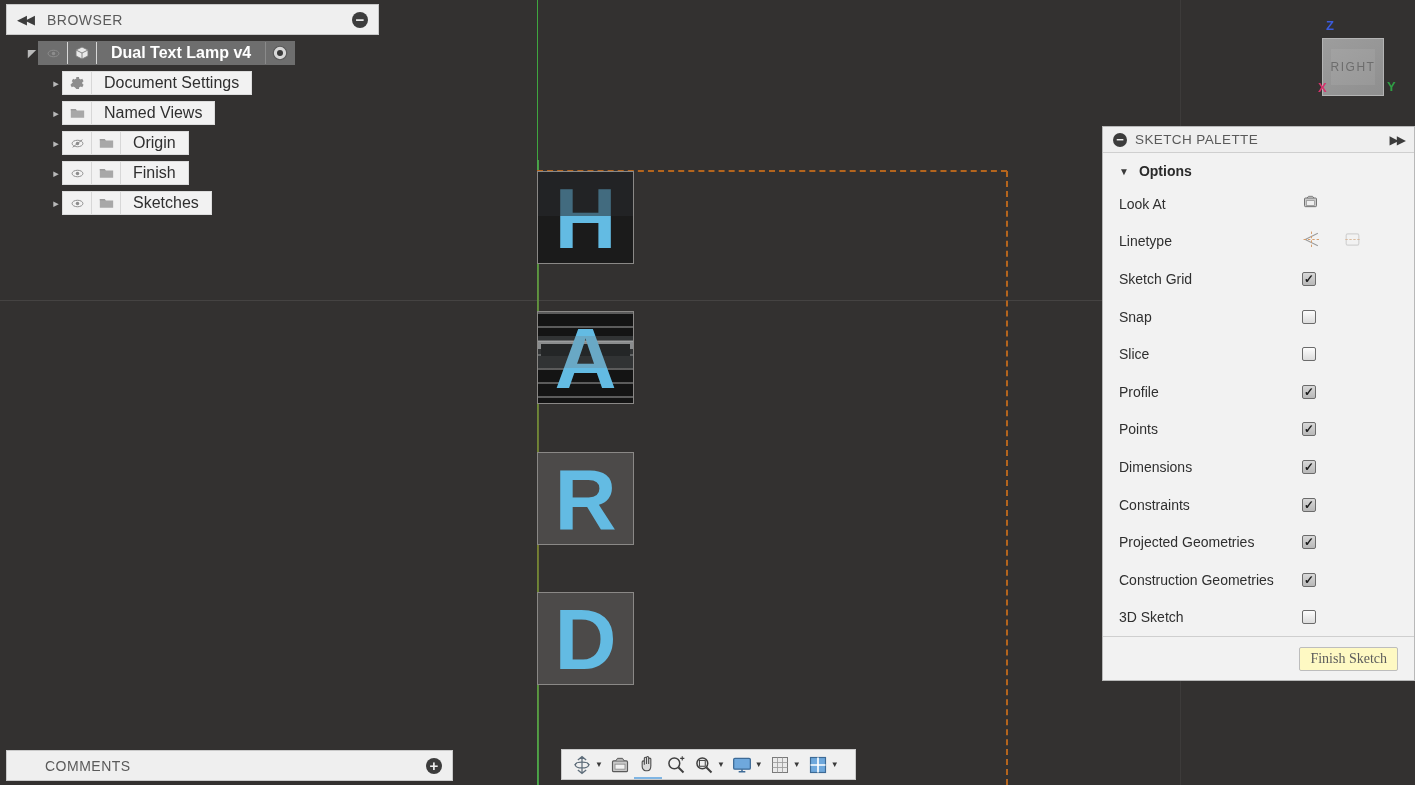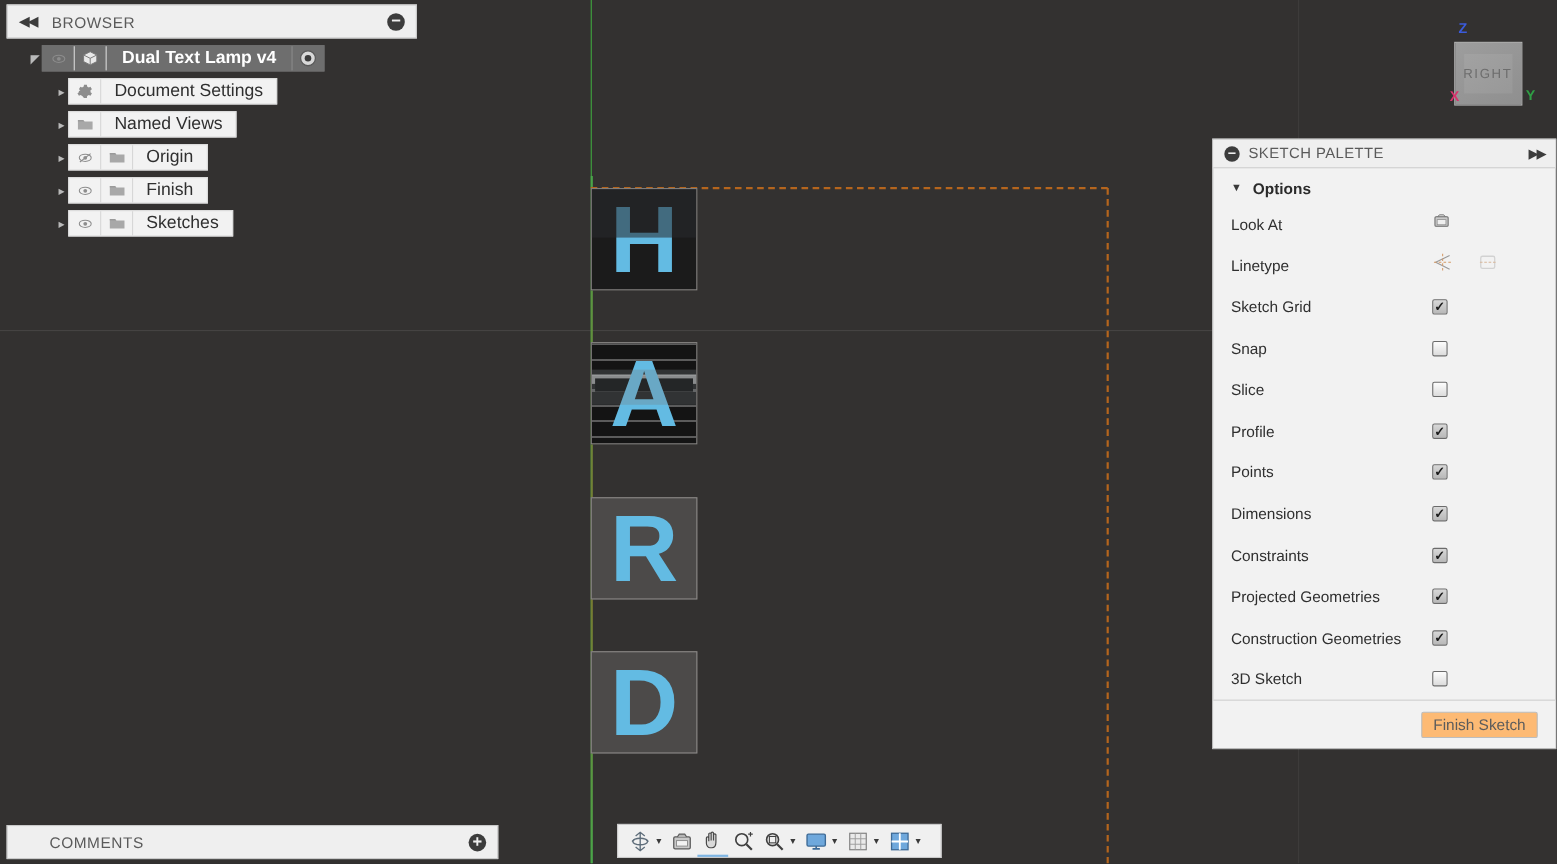--- a/index.html
+++ b/index.html
@@ -99,29 +99,29 @@
   .sp-section .sec-label{font-size:14px;font-weight:bold;color:#2b2b2b;}
   .sp-row{display:flex;align-items:center;height:37.6px;padding:0 16px;box-sizing:border-box;}
   .sp-row .lbl{font-size:14px;color:#2f2f2f;flex:1;}
   .sp-ctl{width:96px;display:flex;align-items:center;}
   .cbx{width:14px;height:14px;border:1px solid #6b6b6b;border-radius:2px;box-sizing:border-box;
     background:linear-gradient(#fdfdfd,#dcdcdc);display:flex;align-items:center;justify-content:center;}
   .cbx.on{background:linear-gradient(#d8d8d8,#b8b8b8);}
   .cbx .tick{font-size:12px;color:#1c1c1c;line-height:1;font-weight:bold;}
   .sp-footer{border-top:1px solid #cfcfcf;height:44px;display:flex;align-items:center;
     justify-content:flex-end;padding:0 16px;box-sizing:border-box;background:#f2f2f2;}
-  .finish-btn{font-size:14px;color:#5c5c5c;background:#fdba74;border:1px solid #bdbdbd;
-    padding:3px 10px;border-radius:2px;}
+  .finish-btn{font-size:14px;color:#5c5c5c;background:#fef9c3;border:1px solid #bdbdbd;
+    padding:3px 10px;border-radius:2px;font-family:Liberation Serif, serif;}
 
   
   #viewcube{position:absolute;left:1322px;top:38px;width:62px;height:58px;
     background:linear-gradient(145deg,#9d9d9d,#8f8f8f);border:1px solid #b4b4b4;
     display:flex;align-items:center;justify-content:center;box-sizing:border-box;}
   #viewcube .face-inner{width:44px;height:36px;background:rgba(255,255,255,.07);
-    display:flex;align-items:center;justify-content:flex-end;}
+    display:flex;align-items:center;justify-content:center;}
   #viewcube .face-txt{font-size:12px;color:#6d6d6d;letter-spacing:1.5px;}
   .ax{position:absolute;font-size:13px;font-weight:bold;}
   #ax-z{left:1326px;top:18px;color:#3b5bdb;}
   #ax-y{left:1387px;top:79px;color:#2f9e44;}
   #ax-x{left:1318px;top:80px;color:#d6336c;}
   #axl-h{left:1322px;top:96px;width:64px;height:2px;background:#1f1f1f;}
 
   
   #navbar{position:absolute;left:561px;top:749px;width:295px;height:31px;
     background:#f0f0f0;border:1px solid #cacaca;box-sizing:border-box;

